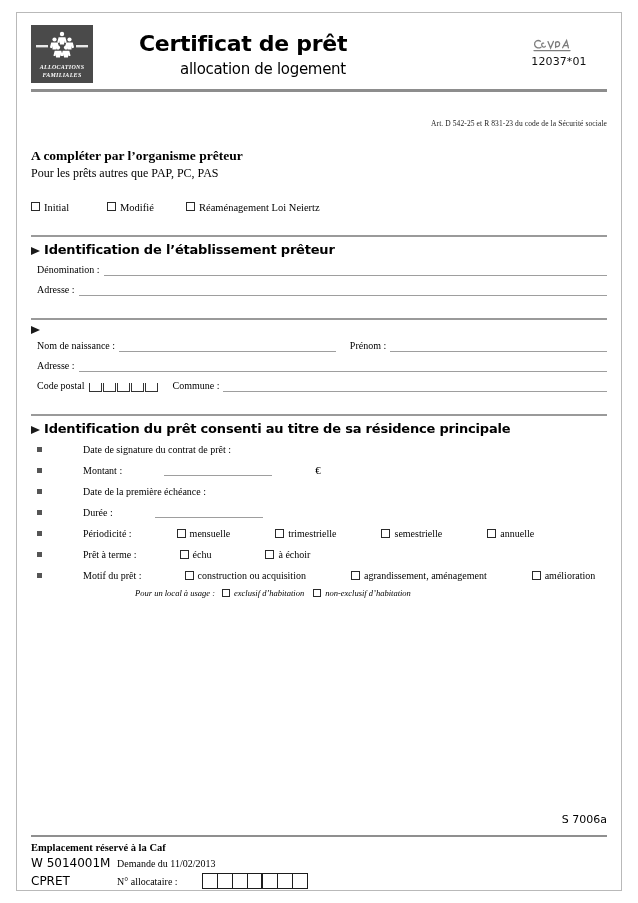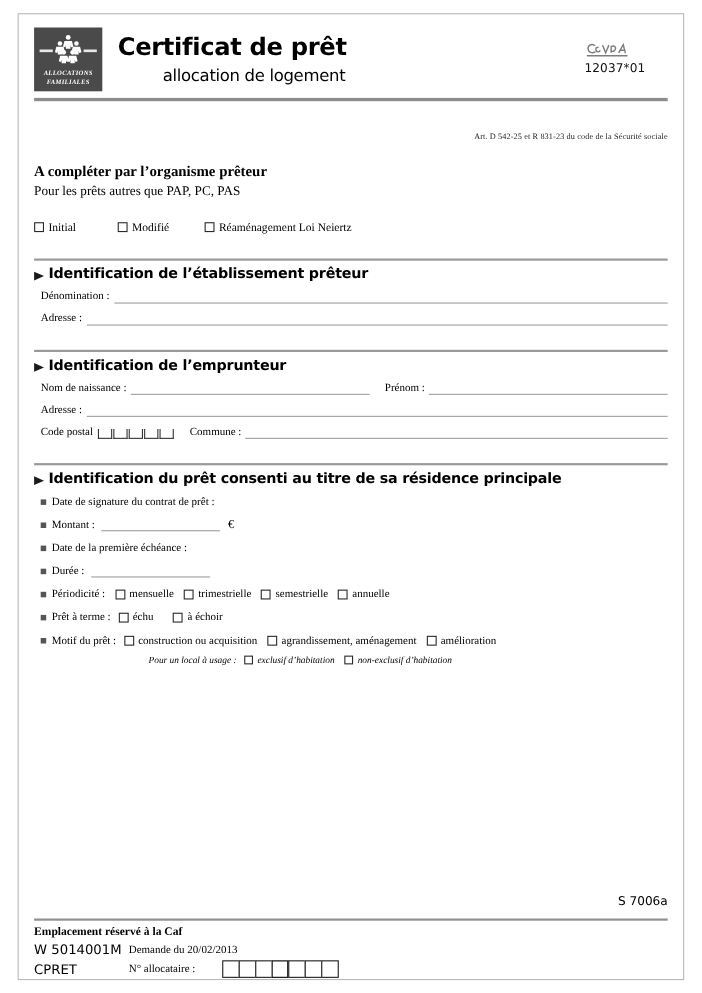--- a/index.html
+++ b/index.html
@@ -29,20 +29,21 @@
     padding: 0 14px;
   }
 
   
   .header {
     position: relative;
     height: 62px;
     margin-top: 12px;
     display: flex;
     align-items: stretch;
+    gap: 32px;
   }
   .logo-box {
     width: 62px; height: 58px;
     background: #4a4a4a;
     color: #fff;
     display: flex;
     flex-direction: column;
     align-items: center;
     justify-content: flex-start;
     flex: none;
@@ -200,20 +201,21 @@
   .comb-group + .comb-group { margin-left: 7px; }
 
   
   .bullet-row {
     display: flex;
     align-items: center;
     font-size: 10px;
     line-height: 13px;
     margin-bottom: 8px;
     flex-wrap: nowrap;
+    gap: 36px;
   }
   .sq {
     width: 5px; height: 5px;
     background: #555;
     margin-right: 5px;
     flex: none;
   }
   .bullet-row .lbl { white-space: nowrap; flex: none; }
   .opt-inline {
     display: inline-flex;
@@ -364,21 +366,20 @@
           <span class="field-label">Adresse :</span>
           <span class="rule-line"></span>
         </div>
       </div>
     </div>
 
     <div class="section">
       <div class="section-rule"></div>
       <div class="section-head">
         <span class="arrow"></span>
-        <span>Identification de l’emprunteur</span>
       </div>
       <div class="sec-body">
         <div class="field-row">
           <span class="field-label">Nom de naissance :</span>
           <span class="rule-line"></span>
           <span class="gap"></span>
           <span class="field-label">Prénom :</span>
           <span class="rule-line"></span>
         </div>
 
@@ -534,21 +535,21 @@
     </div>
 
     <div class="form-code">S 7006a</div>
 
     <div class="caf-block">
       <div class="caf-rule"></div>
       <div class="caf-title">Emplacement réservé à la Caf</div>
 
       <div class="caf-row">
         <span class="caf-key">W 5014001M</span>
-        <span class="caf-val">Demande du 20/02/2013</span>
+        <span class="caf-val">Demande du 11/02/2013</span>
       </div>
 
       <div class="caf-row">
         <span class="caf-key">CPRET</span>
         <span class="caf-val n">N° allocataire :</span>
         <span class="num-boxes">
           <span class="nb"></span>
           <span class="nb"></span>
           <span class="nb"></span>
           <span class="nb sep"></span>

